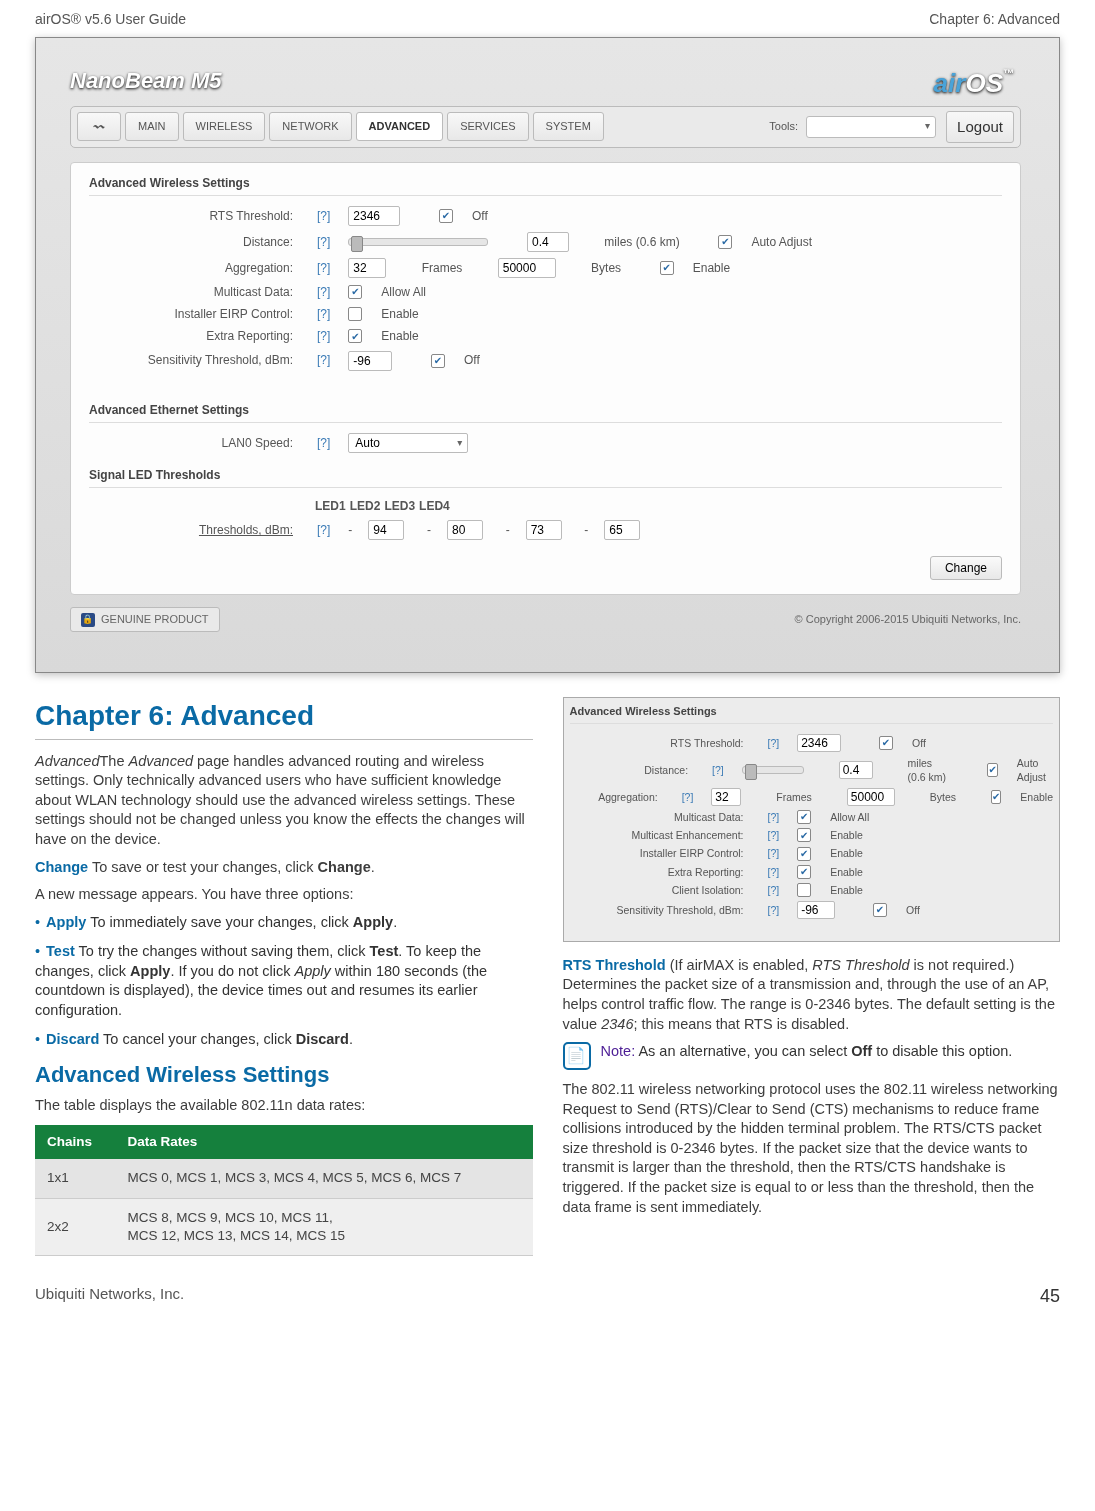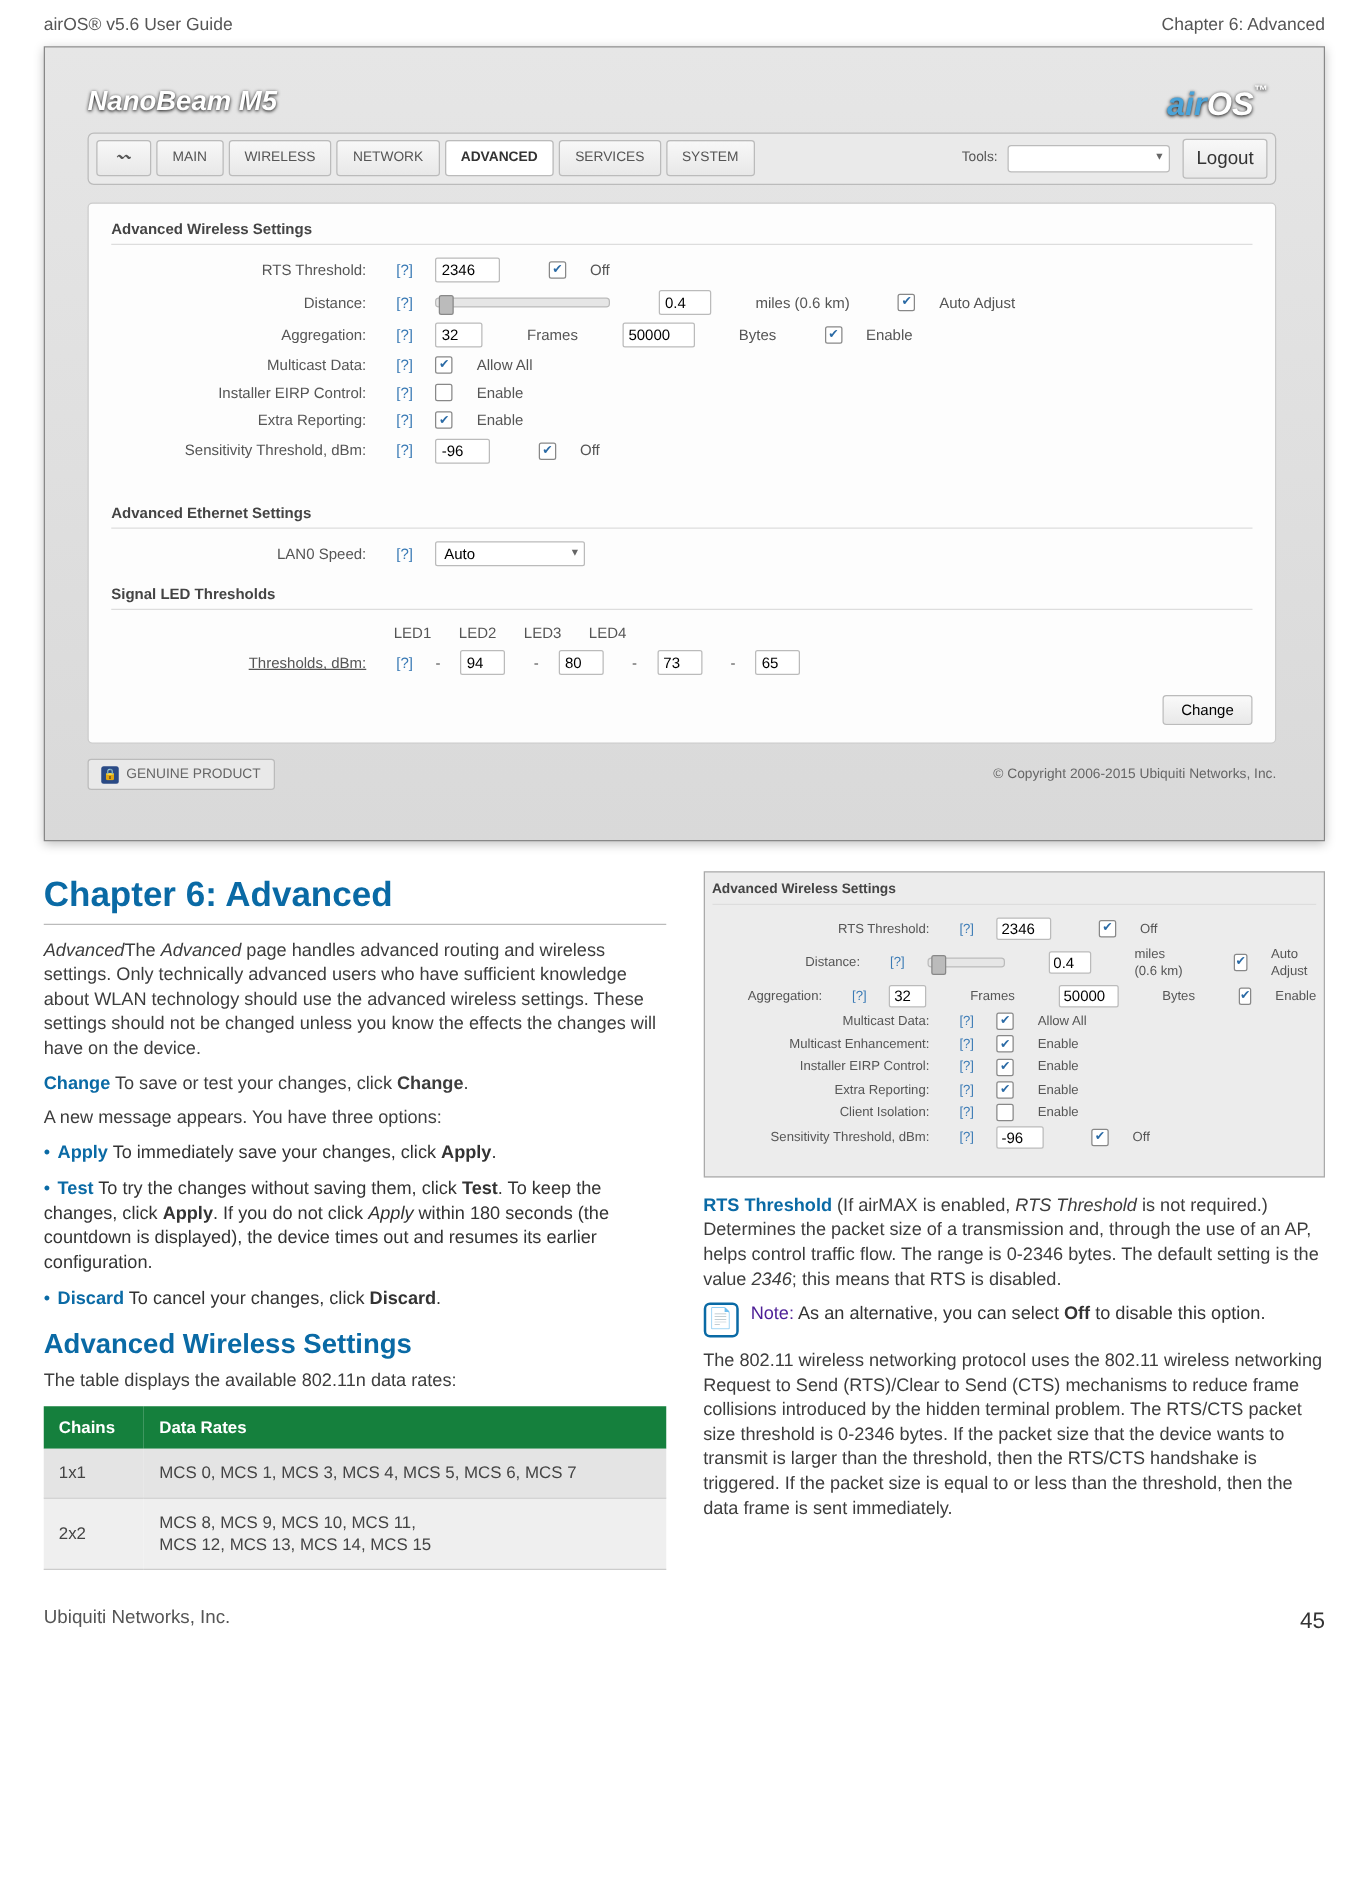--- a/index.html
+++ b/index.html
@@ -40,21 +40,21 @@
   .row .lbl { width: 210px; text-align: right; padding-right: 6px; }
   .help { color: #3a7ab5; cursor: pointer; padding: 0 2px; }
   .txt { border: 1px solid #bbb; border-radius: 2px; font-size: 12px; padding: 2px 4px; width: 52px; background: #fff;}
   .cb { width: 14px; height: 14px; border: 1px solid #888; border-radius: 2px; display: inline-flex; align-items: center; justify-content: center; font-size:10px; color:#2a6aa5; background:#fff; margin-right:3px;}
   .cb.checked::before { content:"✔"; }
   .distance-slider { width: 140px; height: 8px; background: #e6e6e6; border:1px solid #bbb; border-radius:3px; position:relative; display:inline-block; vertical-align:middle;}
   .distance-slider::before { content:""; position:absolute; left:2px; top:-3px; width:10px; height:14px; background:#bbb; border:1px solid #888; border-radius:2px;}
   .sel { border:1px solid #bbb; border-radius:2px; font-size:12px; padding:2px 20px 2px 6px; background:#fff; appearance:none; position:relative;}
   .sel-wrap { position:relative; display:inline-block;}
   .sel-wrap::after { content:"▾"; position:absolute; right:6px; top:3px; font-size:10px; color:#666; pointer-events:none;}
-  .led-headers { display:flex; gap:22px; margin-left:226px;}
+  .led-headers { display:flex; gap:4px; margin-left:226px;font-weight:bold;}
   .led-row .lbl { width: 210px; text-decoration: underline; }
   .led-row .txt { width: 36px; }
   .change-btn { float:right; border:1px solid #bbb; background:linear-gradient(#fafafa,#e8e8e8); border-radius:3px; font-size:12px; padding:4px 14px; cursor:pointer; margin-top: 10px;}
   .footerbar { display:flex; justify-content:space-between; align-items:center; margin-top: 12px; font-size:11px; color:#666;}
   .genuine { background:#e9e9e9; border:1px solid #bbb; border-radius:3px; padding:4px 10px; display:flex; align-items:center; gap:6px;}
   .lock-icon { width:14px; height:14px; background:#2a4a85; border-radius:2px; display:inline-flex; align-items:center; justify-content:center; color:#fff; font-size:9px;}
 
   .content-cols { display:flex; gap:30px; margin-top: 24px; }
   .col { flex:1; min-width: 0; }
   h1.chapter { color:#0a6aa5; font-size: 28px; font-weight: bold; border-bottom: 1px solid #bbb; padding-bottom: 4px; margin-bottom: 12px;}

